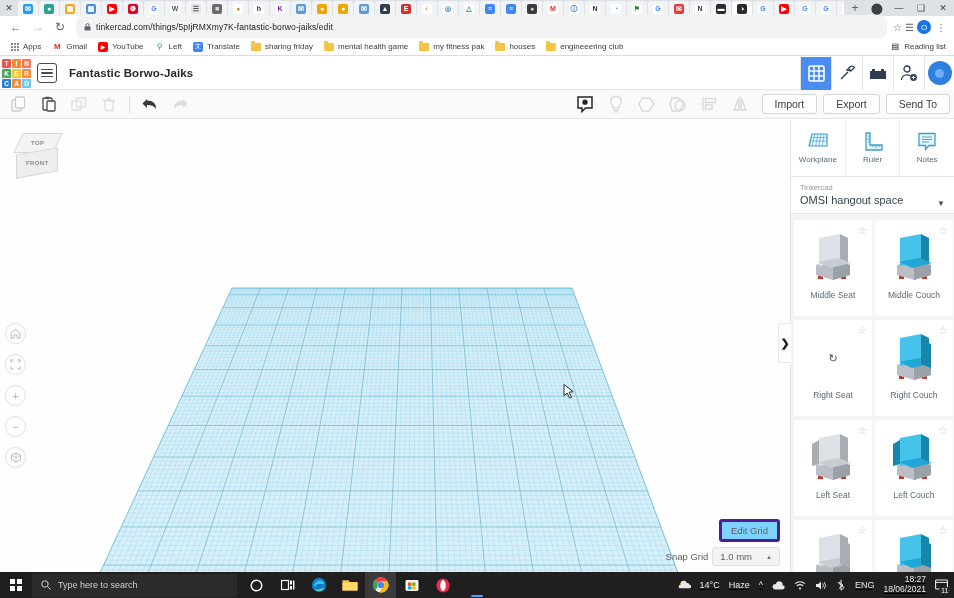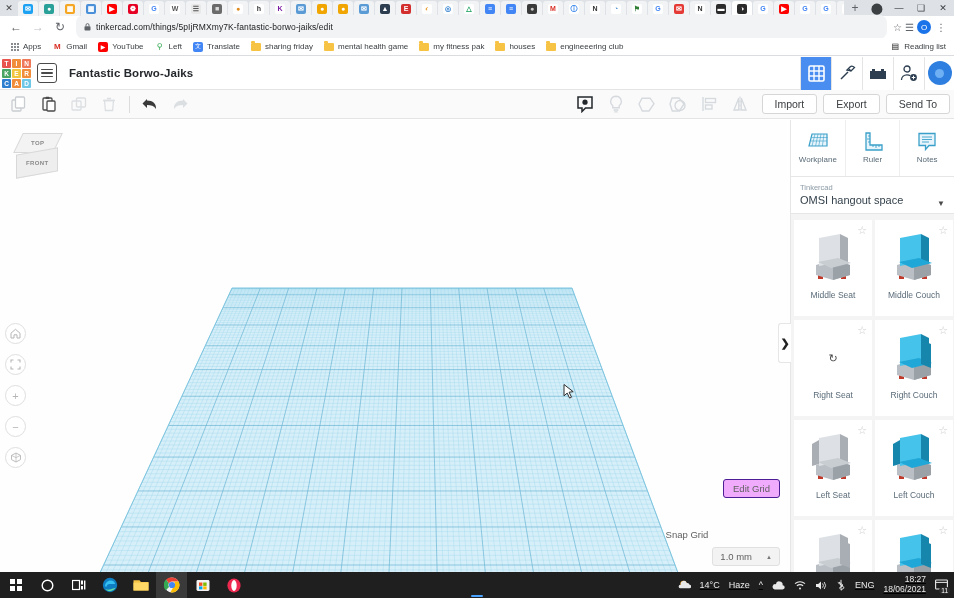--- a/index.html
+++ b/index.html
@@ -163,29 +163,29 @@
     width:21px; height:21px; border-radius:50%; border:1px solid #dfdfdf;
     background:#fff; display:flex; align-items:center; justify-content:center;
     color:#b6b6b6; font-size:11px;
   }
 
   .grid-wrap { position:absolute; inset:0; }
   .cursor { position:absolute; left:563px; top:264px; width:12px; height:16px; }
 
   .vp-bottom { position:absolute; right:10px; bottom:6px; display:flex; flex-direction:column; align-items:flex-end; gap:5px; }
   .edit-grid-btn {
-    padding:3px 9px; font-size:9.5px; color:#616161; background:#f0abfc;
-    border:1px solid #4c1d95; border-radius:3px;
+    padding:3px 9px; font-size:9.5px; color:#616161; background:#7dd3fc;
+    border:3px solid #4c1d95; border-radius:3px;
   }
   .snap-row { display:flex; align-items:center; gap:4px; }
   .snap-label { font-size:9.5px; color:#616161; }
   .snap-select {
     padding:3px 7px; font-size:9.5px; color:#616161; background:#f3f3f3;
     border:1px solid #e0e0e0; border-radius:3px; display:flex; align-items:center;
-    gap:14px; min-width:62px;margin-top:44px;
+    gap:14px; min-width:62px;
   }
   .caret-up { font-size:6px; color:#777; }
 
   
   .panel { width:164px; background:#fff; border-left:1px solid #e6e6e6; position:relative; display:flex; flex-direction:column; }
   .panel-tools { display:flex; height:57px; border-bottom:1px solid #e6e6e6; }
   .ptool { flex:1; display:flex; flex-direction:column; align-items:center; justify-content:center; gap:3px; border-right:1px solid #eee; }
   .ptool:last-child { border-right:none; }
   .ptool-label { font-size:8px; color:#5a6b78; }
 
@@ -1028,20 +1028,27 @@
 
 <div class="taskbar">
   <div class="start">
     <div class="start-grid">
         <i></i>
         <i></i>
         <i></i>
         <i></i>
       </div>
   </div>
+  <div class="searchbox">
+    <svg width="10" height="10" viewBox="0 0 10 10">
+        <circle cx="4" cy="4" r="3.2" fill="none" stroke="#d0d0d0" stroke-width="1"></circle>
+        <line x1="6.4" y1="6.4" x2="9.4" y2="9.4" stroke="#d0d0d0" stroke-width="1"></line>
+      </svg>
+    <span class="search-ph">Type here to search</span>
+  </div>
 
   <div class="tb-app">
     <svg width="13" height="13" viewBox="0 0 13 13">
         <circle cx="6.5" cy="6.5" r="5.3" fill="none" stroke="#fff" stroke-width="1.4"></circle>
       </svg>
   </div>
   <div class="tb-app">
     <svg width="14" height="12" viewBox="0 0 14 12">
         <rect x="0.5" y="1.5" width="7" height="9" fill="none" stroke="#fff" stroke-width="1.2"></rect>
         <rect x="9" y="1.5" width="2" height="4" fill="#fff"></rect>

